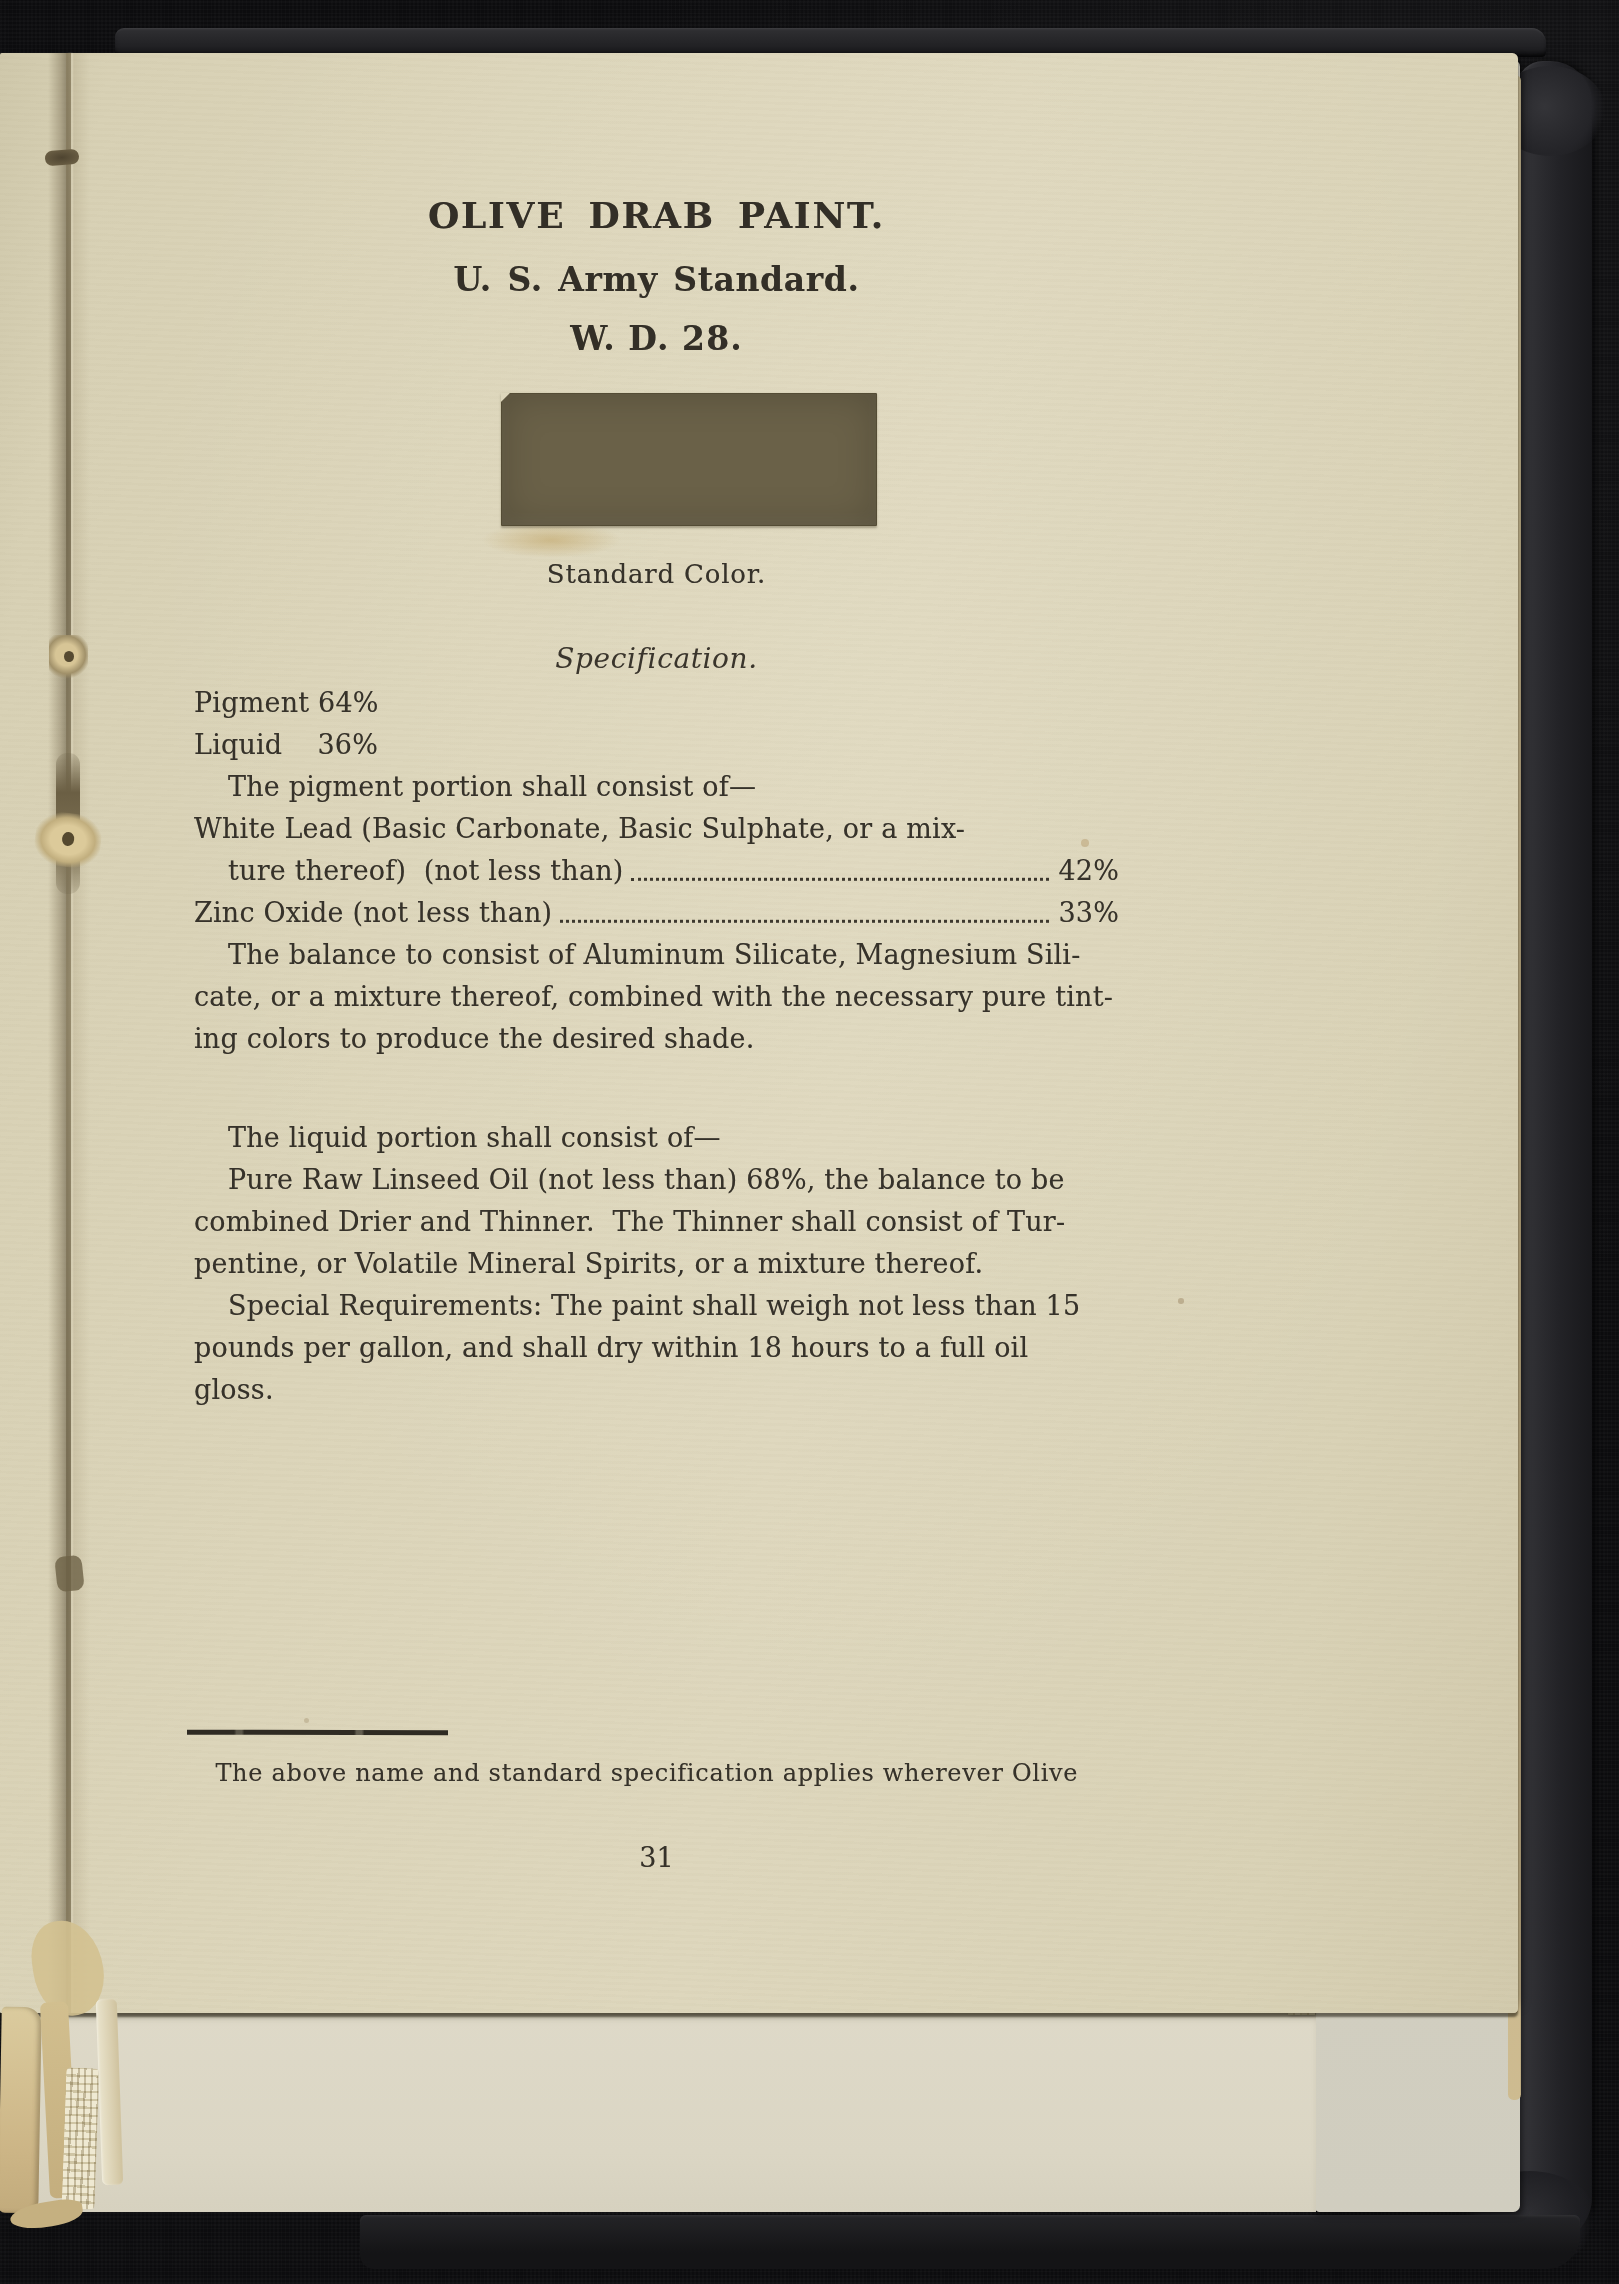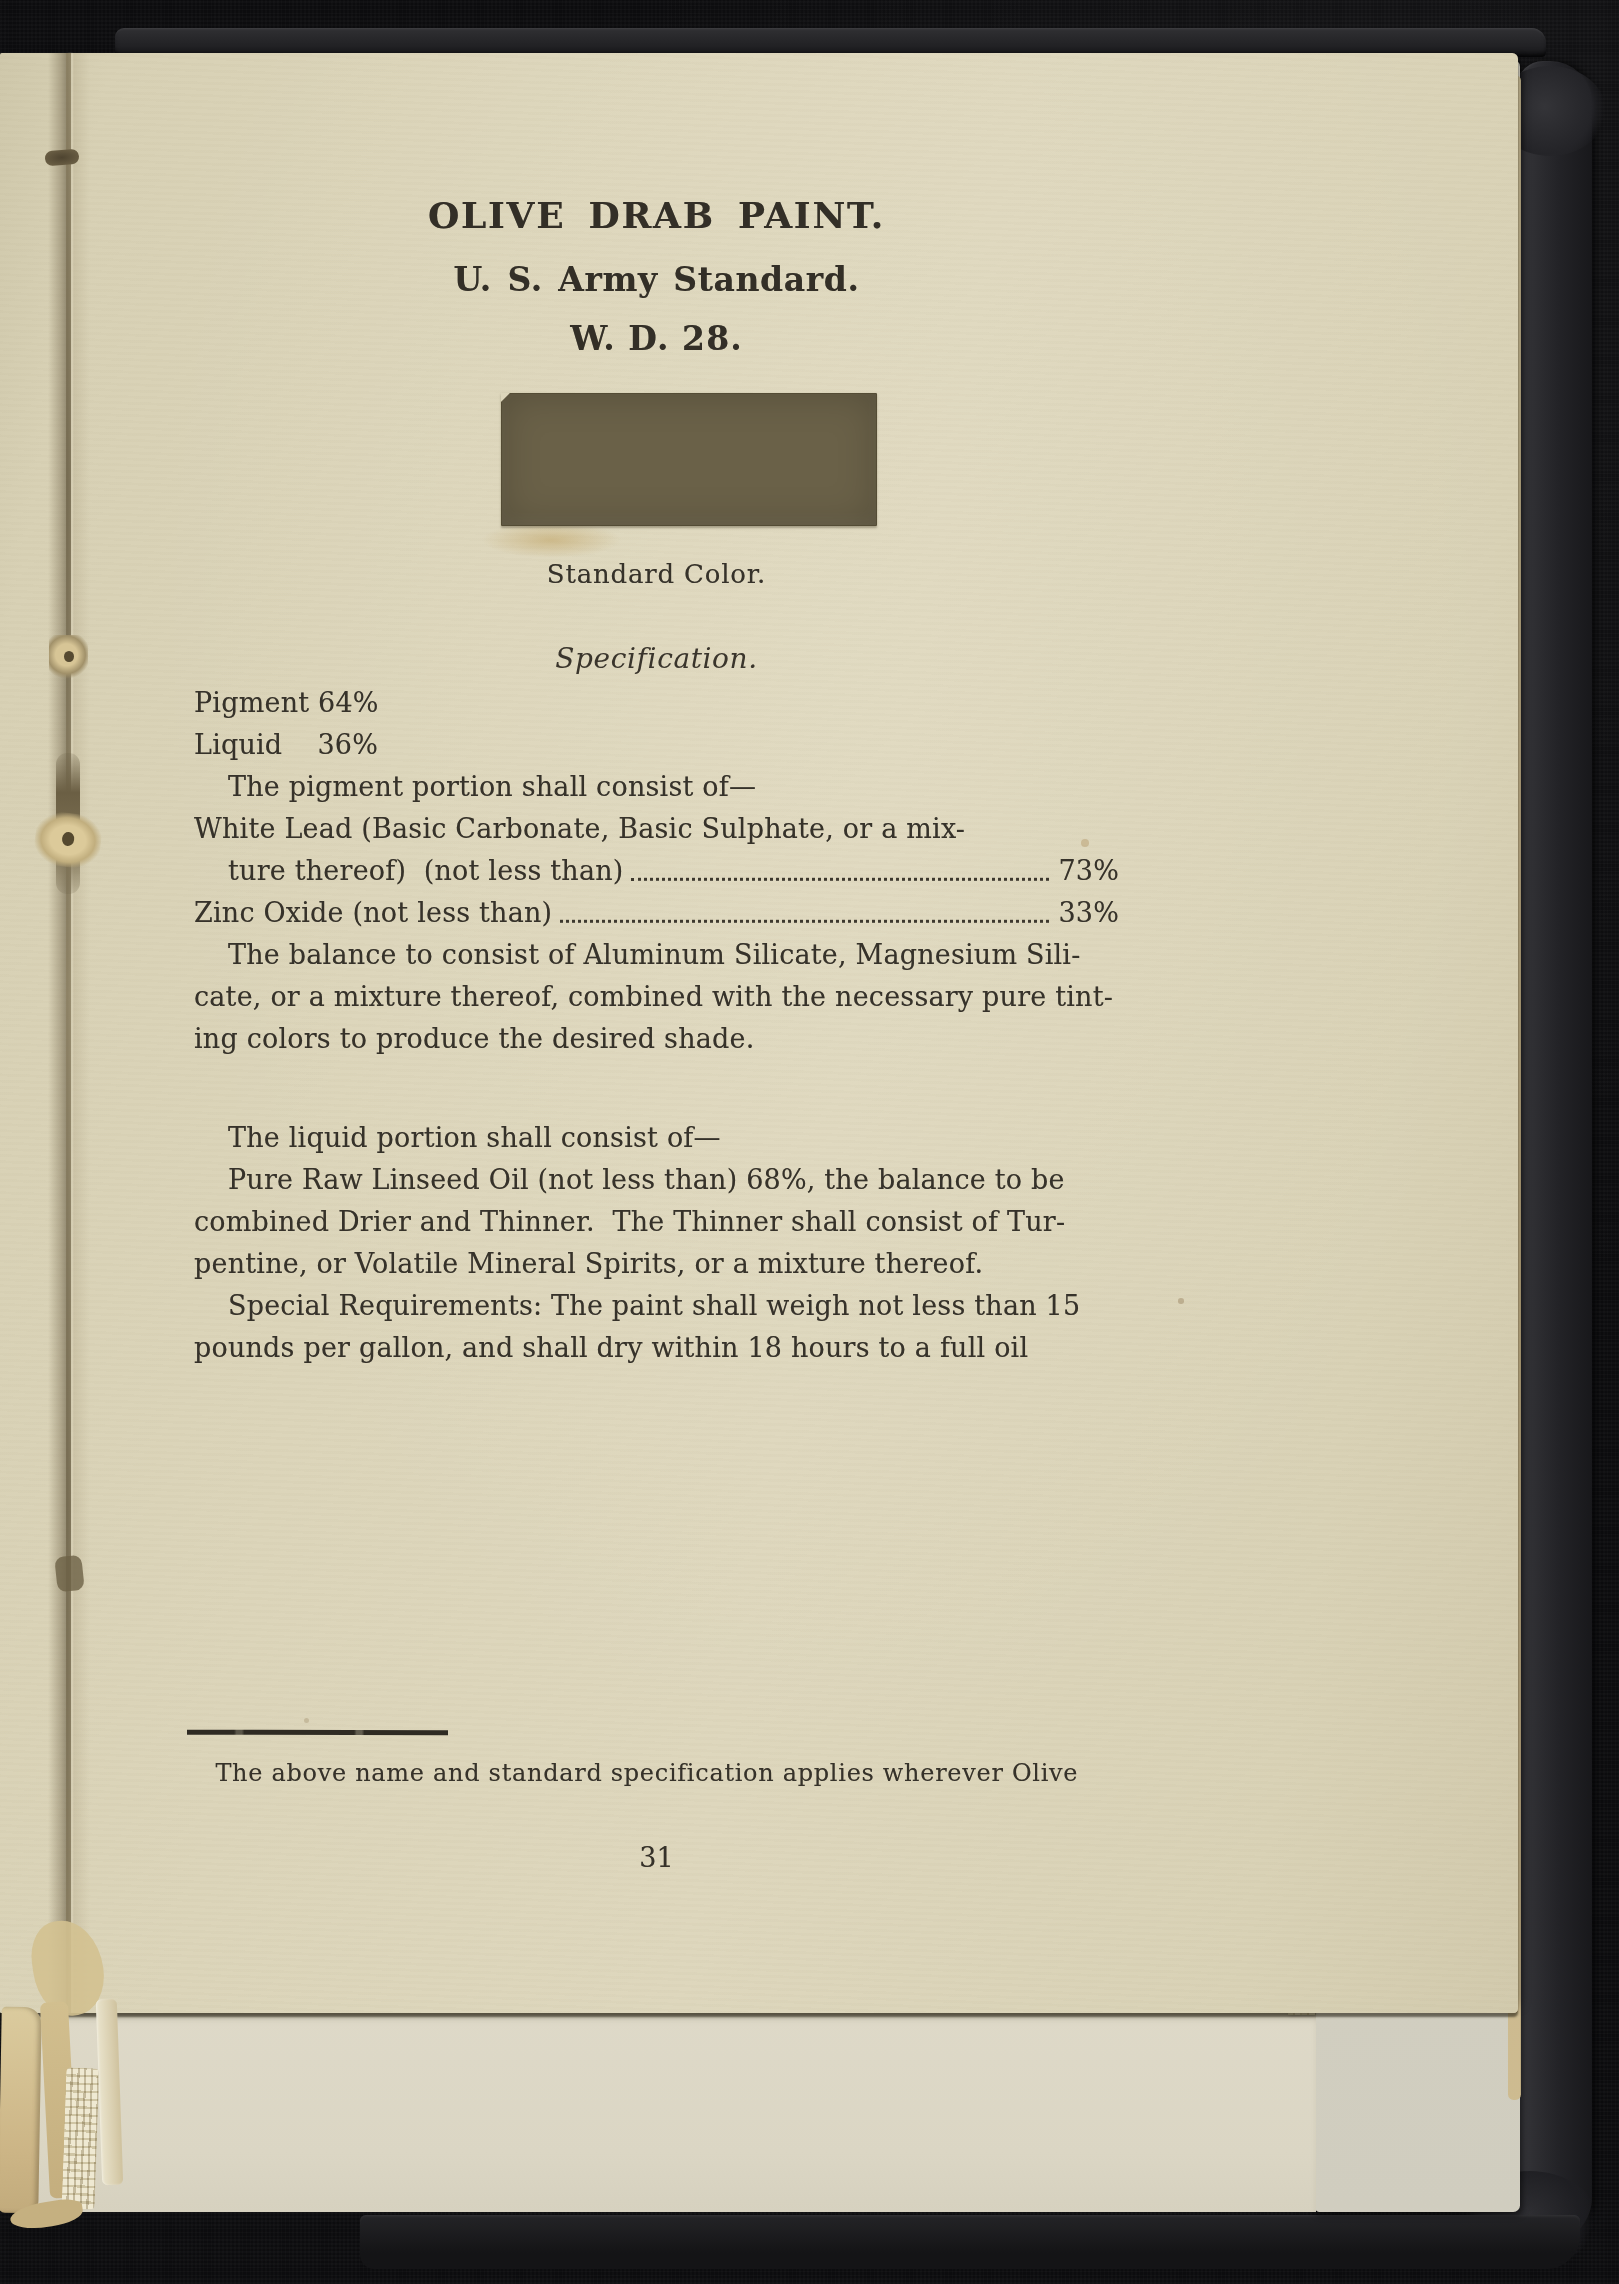--- a/index.html
+++ b/index.html
@@ -174,39 +174,40 @@
     <div class="spec-heading">Specification.</div>
 
     <div class="block spec-block">
       <div class="spec-line"><span>Pigment 64%</span></div>
       <div class="spec-line"><span>Liquid    36%</span></div>
       <div class="spec-line ind"><span>The pigment portion shall consist of—</span></div>
       <div class="spec-line"><span>White Lead (Basic Carbonate, Basic Sulphate, or a mix-</span></div>
       <div class="spec-line ind">
         <span>ture thereof)  (not less than)</span>
         <span class="dots"></span>
-        <span class="lv">73%</span>
+        <span class="lv">42%</span>
       </div>
       <div class="spec-line">
         <span>Zinc Oxide (not less than)</span>
         <span class="dots"></span>
         <span class="lv">33%</span>
       </div>
       <div class="spec-line ind"><span>The balance to consist of Aluminum Silicate, Magnesium Sili-</span></div>
       <div class="spec-line"><span>cate, or a mixture thereof, combined with the necessary pure tint-</span></div>
       <div class="spec-line"><span>ing colors to produce the desired shade.</span></div>
     </div>
 
     <div class="block liquid-block">
       <div class="spec-line ind"><span>The liquid portion shall consist of—</span></div>
       <div class="spec-line ind"><span>Pure Raw Linseed Oil (not less than) 68%, the balance to be</span></div>
       <div class="spec-line"><span>combined Drier and Thinner.  The Thinner shall consist of Tur-</span></div>
       <div class="spec-line"><span>pentine, or Volatile Mineral Spirits, or a mixture thereof.</span></div>
       <div class="spec-line ind"><span>Special Requirements: The paint shall weigh not less than 15</span></div>
       <div class="spec-line"><span>pounds per gallon, and shall dry within 18 hours to a full oil</span></div>
+      <div class="spec-line"><span>gloss.</span></div>
     </div>
 
     <div class="footrule"></div>
     <div class="footnote">
       <div class="fl1">The above name and standard specification applies wherever Olive</div>
     </div>
 
     <div class="pagenum">31</div>
   </div>
 

